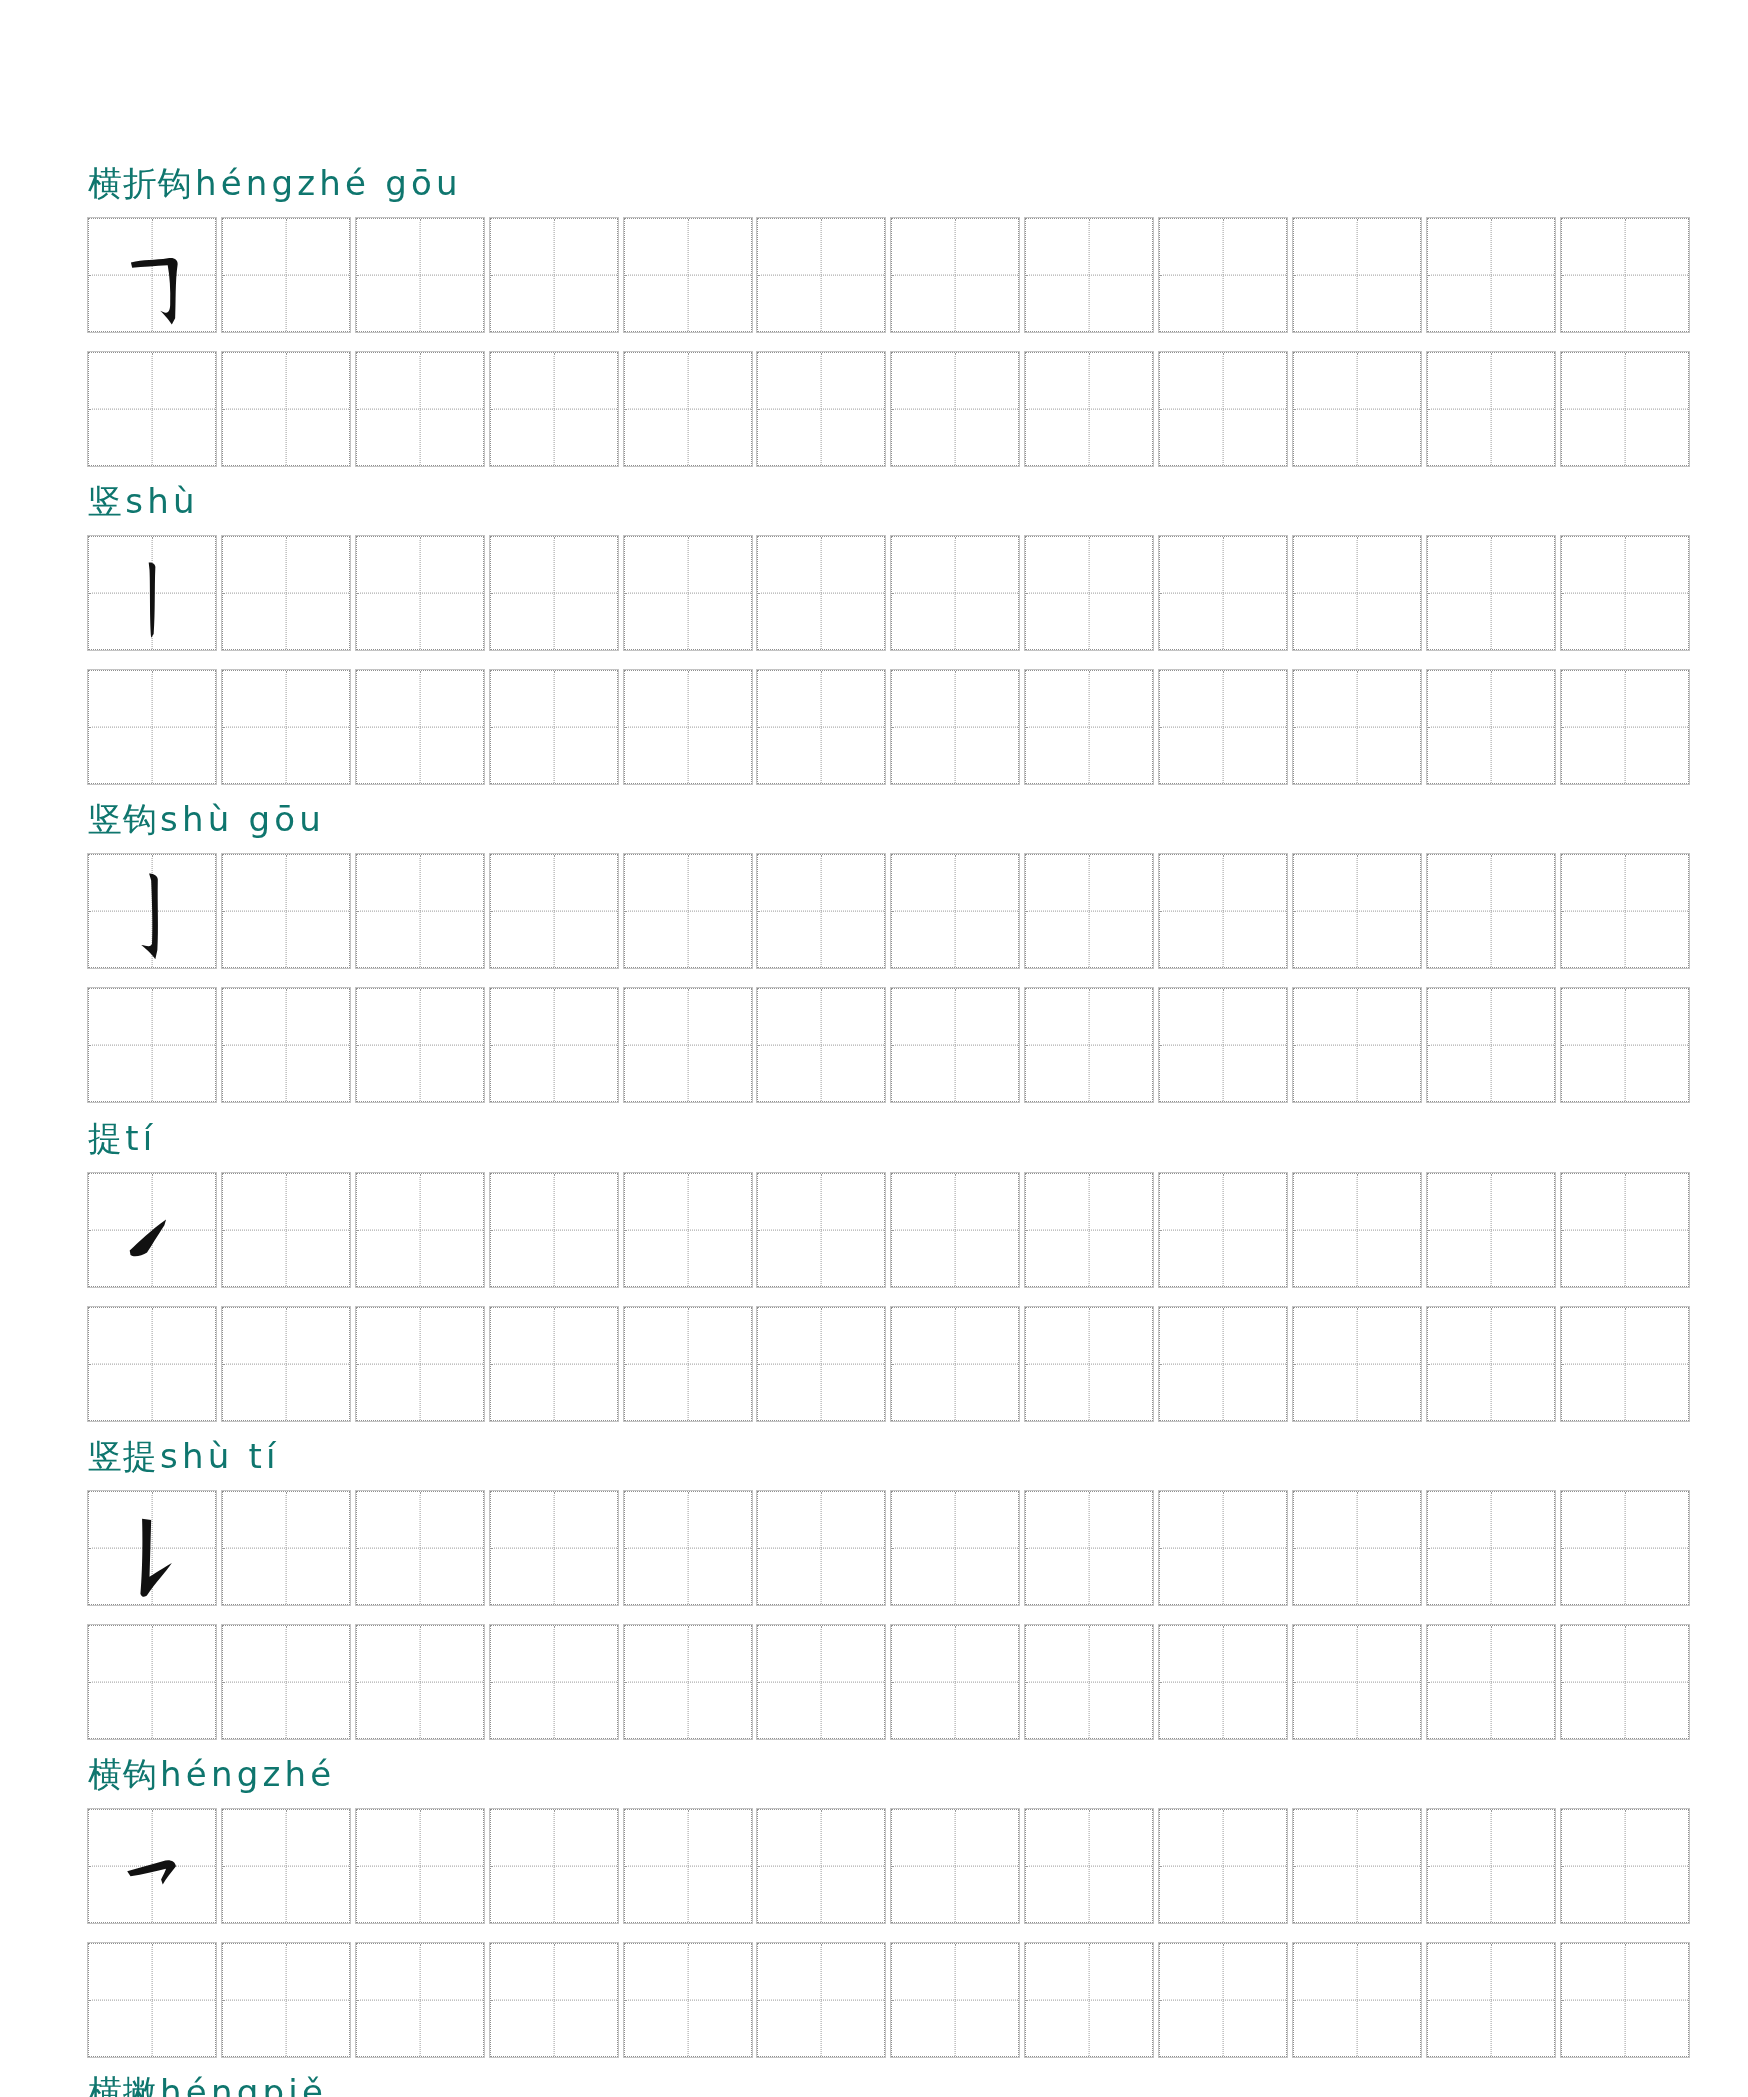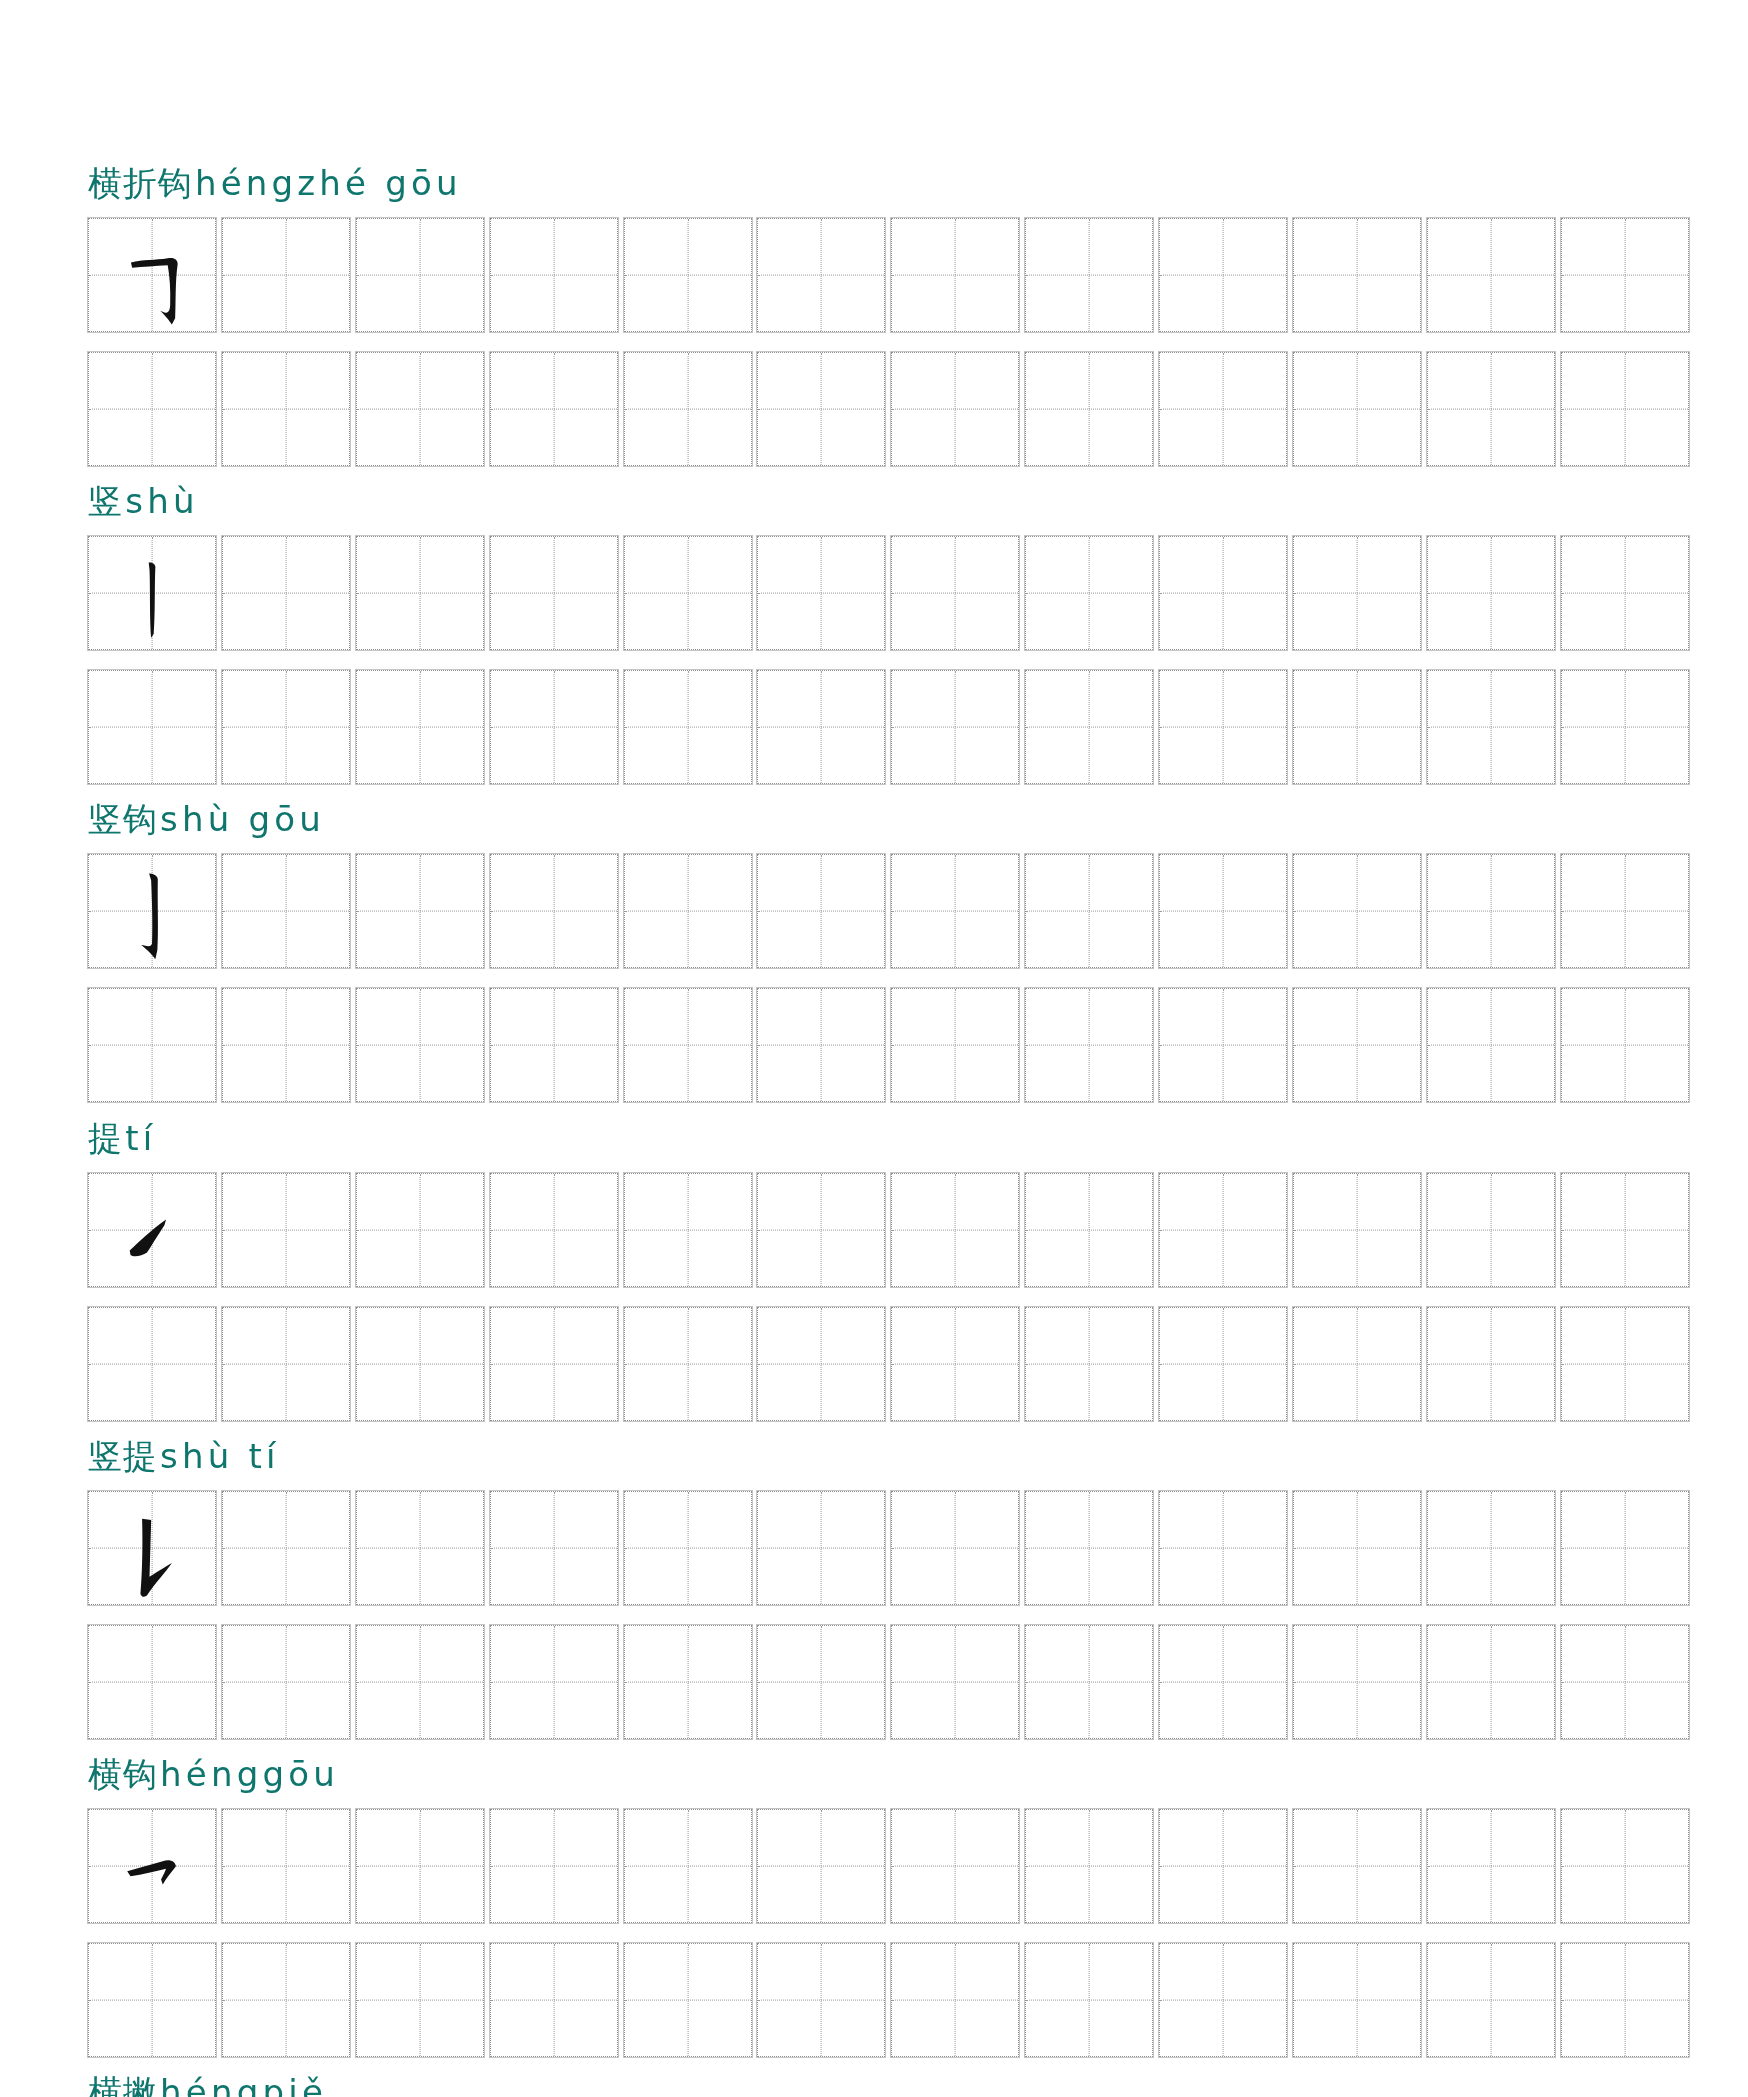--- a/index.html
+++ b/index.html
@@ -563,21 +563,21 @@
         </div>
         <div class="cell">
           <div class="vline"></div>
           <div class="hline"></div>
         </div>
       </div>
     </div>
 
   <div class="section" style="top: 1755px;">
     <div class="label">
-      <span class="hanzi">横钩</span><span class="pinyin">hénggōu</span>
+      <span class="hanzi">横钩</span><span class="pinyin">héngzhé</span>
     </div>
   <div class="grid-row" style="top: 54px;">
         <div class="cell">
           <div class="vline"></div>
           <div class="hline"></div>
           <svg class="stroke" viewBox="0 0 304 271">
             <path d="M92 148 C120 140 150 132 178 124 C192 118 208 122 210 136 C198 152 186 165 178 180 L174 168 C180 156 184 148 186 142 C160 148 130 156 100 160 Z" fill="#111111"></path>
           </svg>
         </div>
         <div class="cell">

